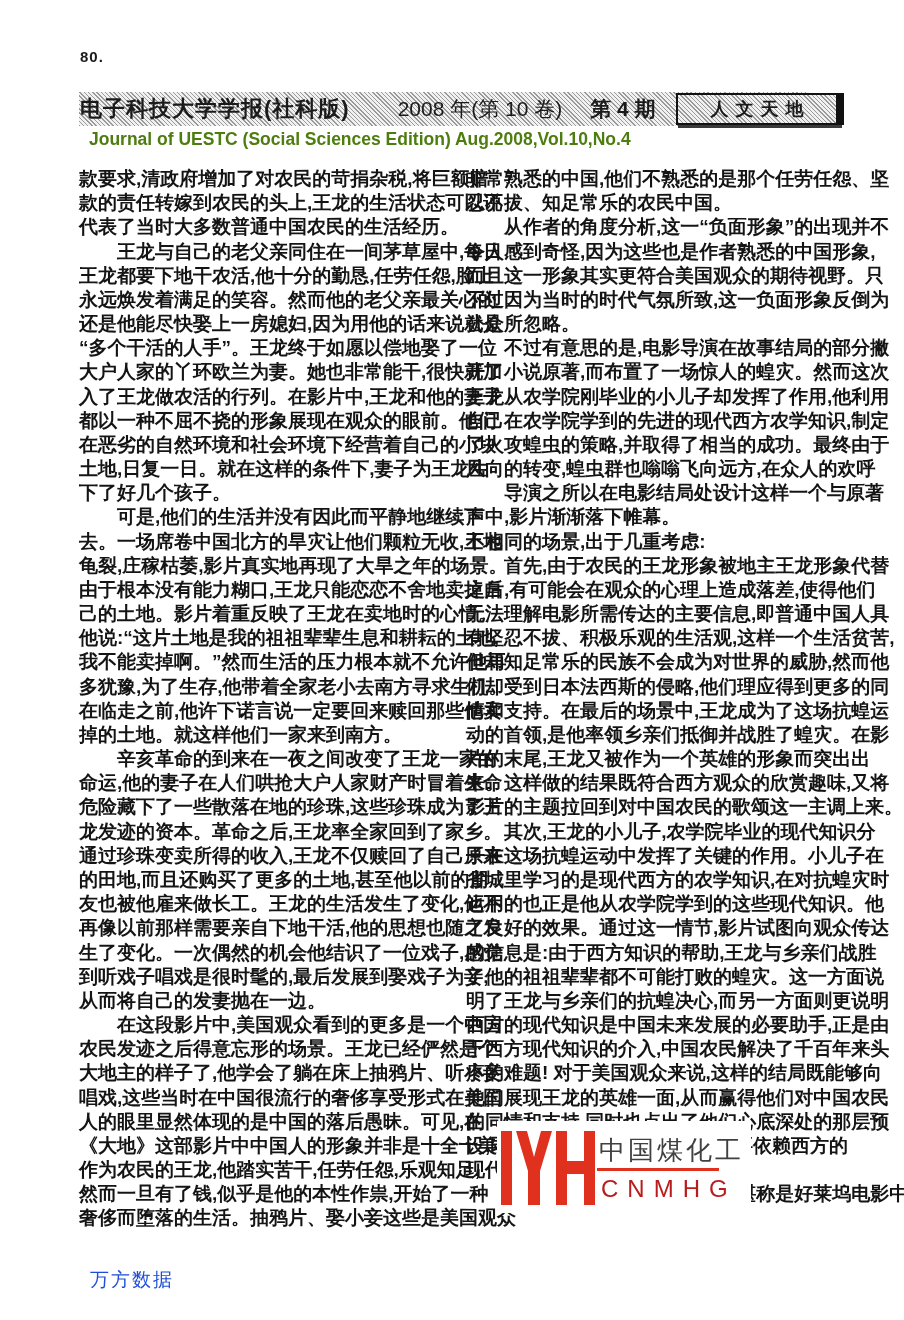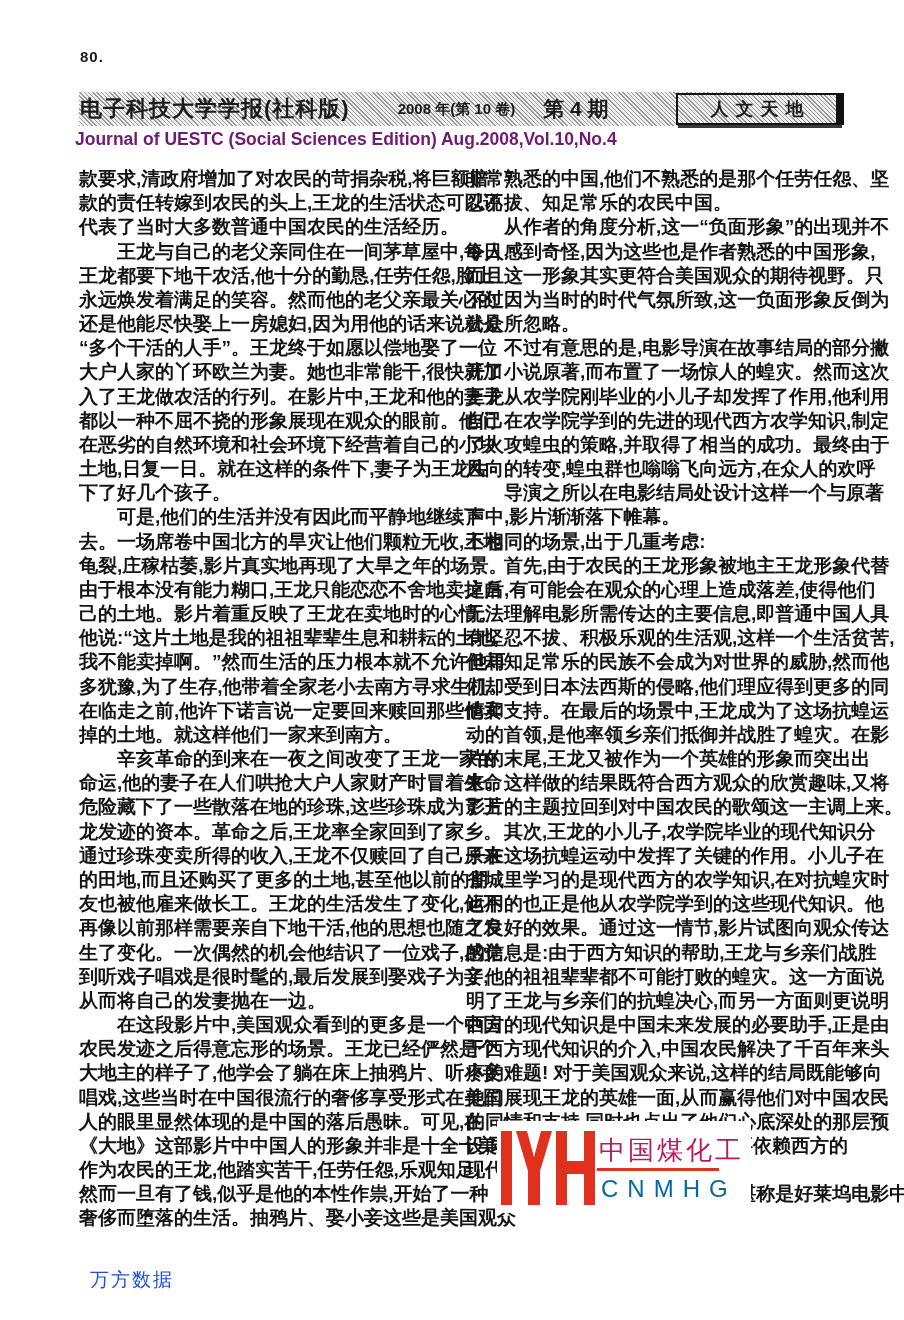--- a/index.html
+++ b/index.html
@@ -11,31 +11,31 @@
   .page{position:absolute;inset:0;background:#fff;}
 
   
   .page-number{position:absolute;left:80px;top:48px;font-size:15px;font-weight:bold;letter-spacing:1px;}
   .header-band{
     position:absolute;left:79px;top:92px;width:730px;height:34px;
     background:repeating-linear-gradient(45deg,#9a9a9a 0px,#9a9a9a 1px,#f1f1f1 1px,#f1f1f1 3px);
     display:flex;align-items:center;
   }
   .header-band .cn-title{font-size:22px;font-weight:bold;margin-left:1px;letter-spacing:1px;}
-  .header-band .vol{font-size:15px;font-weight:bold;margin-left:48px;}
+  .header-band .vol{font-size:21px;font-weight:normal;margin-left:48px;}
   .header-band .issue{font-size:21px;font-weight:bold;margin-left:28px;}
   .section-badge{
     position:absolute;left:676px;top:93px;width:158px;height:28px;
     background:repeating-linear-gradient(45deg,#9a9a9a 0px,#9a9a9a 1px,#f1f1f1 1px,#f1f1f1 3px);
     border:2px solid #111;border-right-width:8px;
     box-shadow:0 5px 0 -2px #3a3a3a;
     display:flex;align-items:center;justify-content:center;
   }
   .section-badge span{font-size:18px;font-weight:bold;letter-spacing:7px;text-indent:7px;}
-  .en-title{position:absolute;left:75px;top:129px;font-size:17.5px;font-weight:600;color:#701a75;}
+  .en-title{position:absolute;left:89px;top:129px;font-size:17.5px;font-weight:600;color:#4d7c0f;}
 
   
   .col{position:absolute;top:167px;width:382px;}
   .col-left{left:79px;}
   .col-right{left:466px;}
   .text-line{
     position:relative;height:24.18px;line-height:24.18px;font-size:19px;
     font-weight:600;white-space:nowrap;color:#141414;
   }
   .text-line .seg-right{position:absolute;right:0;top:0;}
@@ -166,20 +166,20 @@
   <div class="watermark">
     <svg class="wm-logo" width="94" height="74" viewBox="0 0 94 74">
       <g fill="#e0301e">
         <rect x="0" y="0" width="11" height="74"></rect>
         <polygon points="15,0 26,0 33,26 40,0 51,0 39,40 39,74 27,74 27,40"></polygon>
         <rect x="55" y="0" width="11" height="74"></rect>
         <rect x="83" y="0" width="11" height="74"></rect>
         <rect x="62" y="30" width="25" height="13"></rect>
       </g>
     </svg>
-    <span class="wm-cn" style="color: #be185d; font-family: Liberation Mono, monospace;">中国煤化工</span>
+    <span class="wm-cn" style="color: #404040; font-family: Liberation Mono, monospace;">中国煤化工</span>
     <div class="wm-underline" style="background: rgb(224, 48, 30);"></div>
-    <span class="wm-en" style="color: #0369a1;">CNMHG</span>
+    <span class="wm-en" style="color: #b91c1c;">CNMHG</span>
   </div>
 
   <div class="provider">万方数据</div>
 
 </div>
 
 </body></html>

